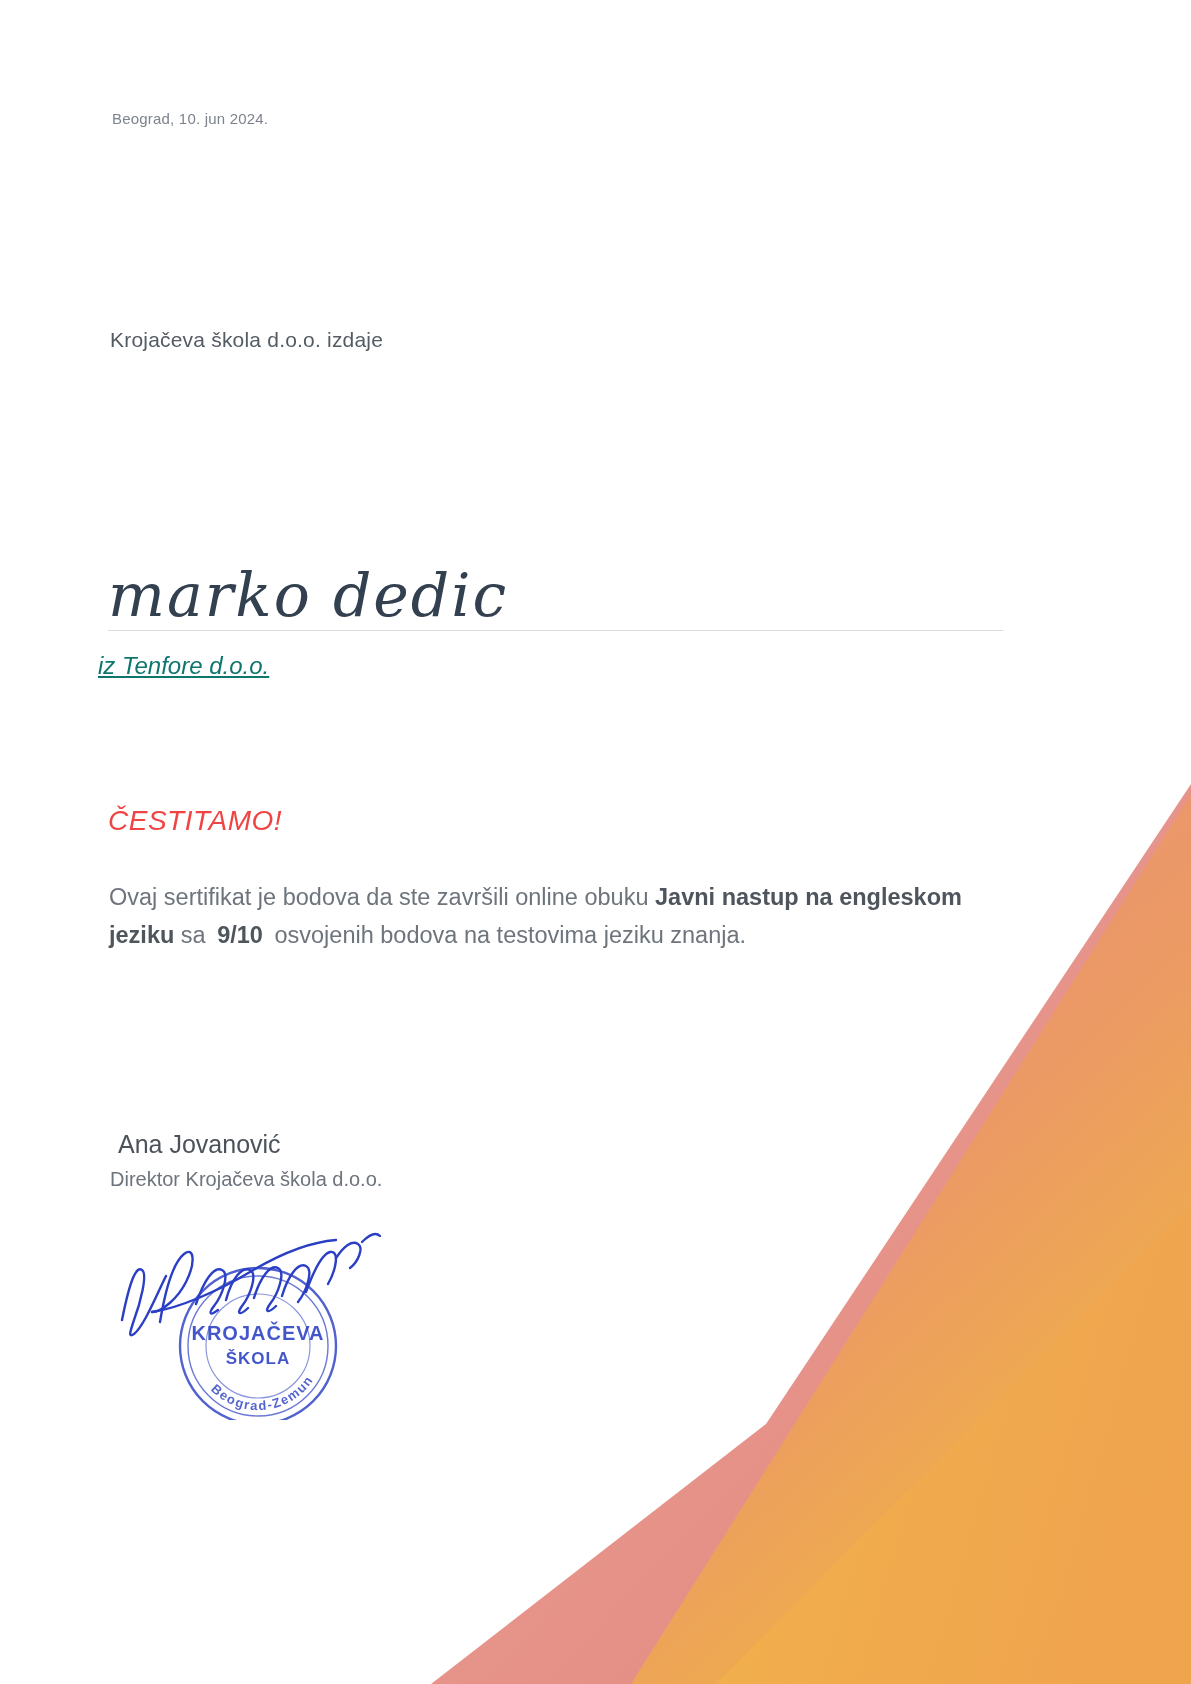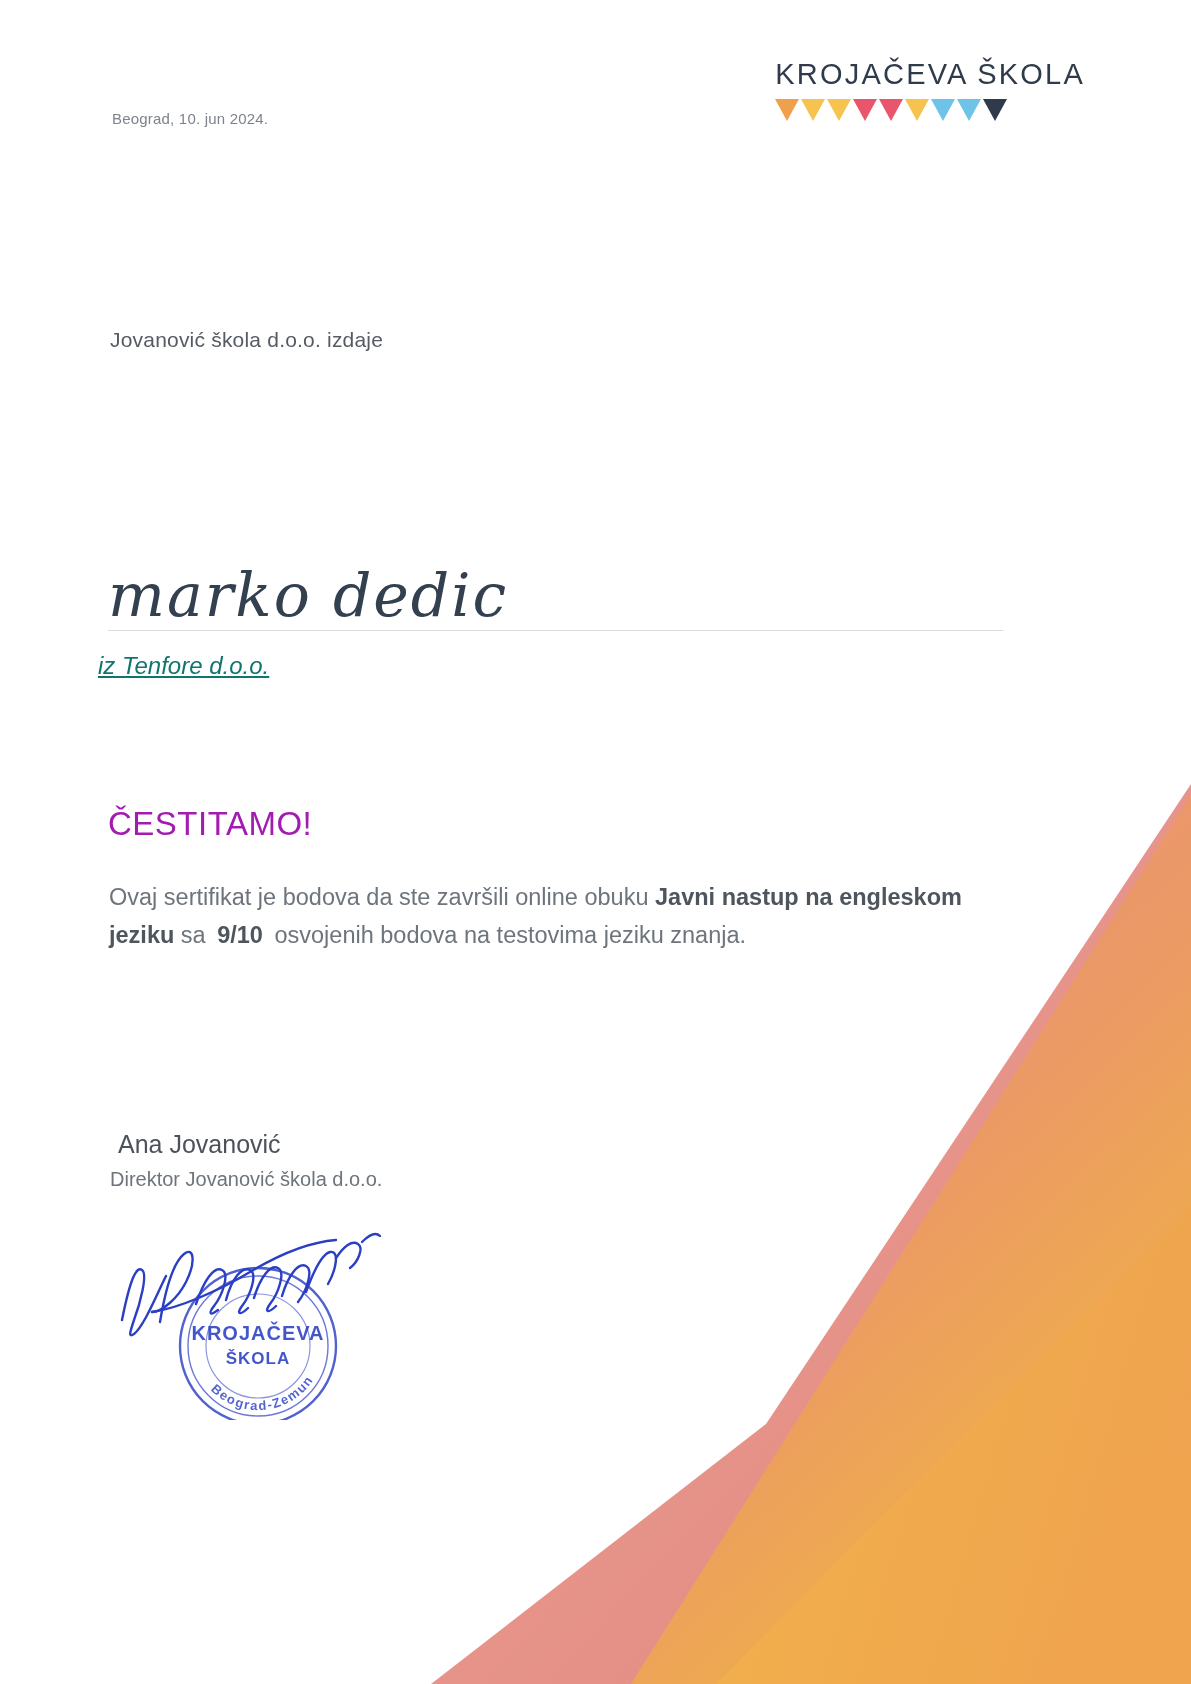--- a/index.html
+++ b/index.html
@@ -111,23 +111,24 @@
     font-size: 24px;
     font-style: italic;
     color: #0f766e;
     text-decoration: underline;
   }
 
   .congrats {
     position: absolute;
     left: 108px;
     top: 805px;
-    font-size: 33px;
-    color: #a21caf;
+    font-size: 28px;
+    color: #ef4444;
     letter-spacing: 0.5px;
+    font-style: italic;
   }
 
   .paragraph {
     position: absolute;
     left: 109px;
     top: 878px;
     width: 860px;
     font-size: 23.5px;
     line-height: 1.62;
     color: #6d747c;
@@ -188,49 +189,35 @@
         <stop offset="100%" stop-color="#efa24f"></stop>
       </linearGradient>
     </defs>
     <polygon points="760,0 760,900 0,900 335,640" fill="url(#gradB)" opacity="0.92"></polygon>
     <polygon points="760,10 760,900 200,900" fill="url(#gradA)" opacity="0.95"></polygon>
     <polygon points="760,420 760,900 285,900" fill="url(#gradC)" opacity="0.9"></polygon>
   </svg>
 
   <div class="date-line">Beograd, 10. jun 2024.</div>
 
-  <div class="logo">
-    <div class="logo-text">KROJAČEVA ŠKOLA</div>
-    <svg class="logo-tri" width="245" height="22" viewBox="0 0 245 22">
-      <polygon points="0,0 24,0 12,22" fill="#f0a04b"></polygon>
-      <polygon points="26,0 50,0 38,22" fill="#f6c350"></polygon>
-      <polygon points="52,0 76,0 64,22" fill="#f6c350"></polygon>
-      <polygon points="78,0 102,0 90,22" fill="#e8556d"></polygon>
-      <polygon points="104,0 128,0 116,22" fill="#e8556d"></polygon>
-      <polygon points="130,0 154,0 142,22" fill="#f6c350"></polygon>
-      <polygon points="156,0 180,0 168,22" fill="#6fc3e8"></polygon>
-      <polygon points="182,0 206,0 194,22" fill="#6fc3e8"></polygon>
-      <polygon points="208,0 232,0 220,22" fill="#2f3b4a"></polygon>
-    </svg>
-  </div>
-
-  <div class="issuer">Jovanović škola d.o.o. izdaje</div>
+
+  <div class="issuer">Krojačeva škola d.o.o. izdaje</div>
 
   <div class="recipient">marko  dedic</div>
   <div class="recipient-rule"></div>
   <div class="company">iz Tenfore d.o.o.</div>
 
   <div class="congrats">ČESTITAMO!</div>
 
   <div class="paragraph">
     <span>Ovaj sertifikat je bodova da ste završili online obuku </span><b>Javni nastup na engleskom jeziku</b><span> sa </span><span class="score">9/10</span><span> osvojenih bodova na testovima jeziku znanja.</span>
   </div>
 
   <div class="sig-name">Ana Jovanović</div>
-  <div class="sig-role">Direktor Jovanović škola d.o.o.</div>
+  <div class="sig-role">Direktor Krojačeva škola d.o.o.</div>
 
   <svg class="sig-graphic" viewBox="0 0 340 220">
 
     <g fill="none" stroke="#2b3fc4" stroke-width="2.4" stroke-linecap="round">
       <path d="M22 120 C30 80, 36 66, 42 70 C48 74, 40 104, 34 120 C30 132, 28 138, 34 134 C44 126, 56 96, 66 76"></path>
       <path d="M60 122 C66 86, 74 62, 84 54 C94 46, 96 62, 86 82 C78 98, 62 112, 52 112"></path>
       <path d="M52 112 C80 108, 120 90, 150 72 C180 54, 210 42, 236 40"></path>
       <path d="M96 104 C104 80, 114 66, 122 70 C130 74, 122 96, 114 106 C108 114, 110 116, 118 110"></path>
       <path d="M126 100 C132 78, 142 66, 150 70 C158 74, 150 96, 142 106 C136 114, 140 116, 148 108"></path>
       <path d="M154 98 C160 78, 170 64, 178 68 C186 72, 178 94, 170 104 C164 112, 168 114, 176 106"></path>

